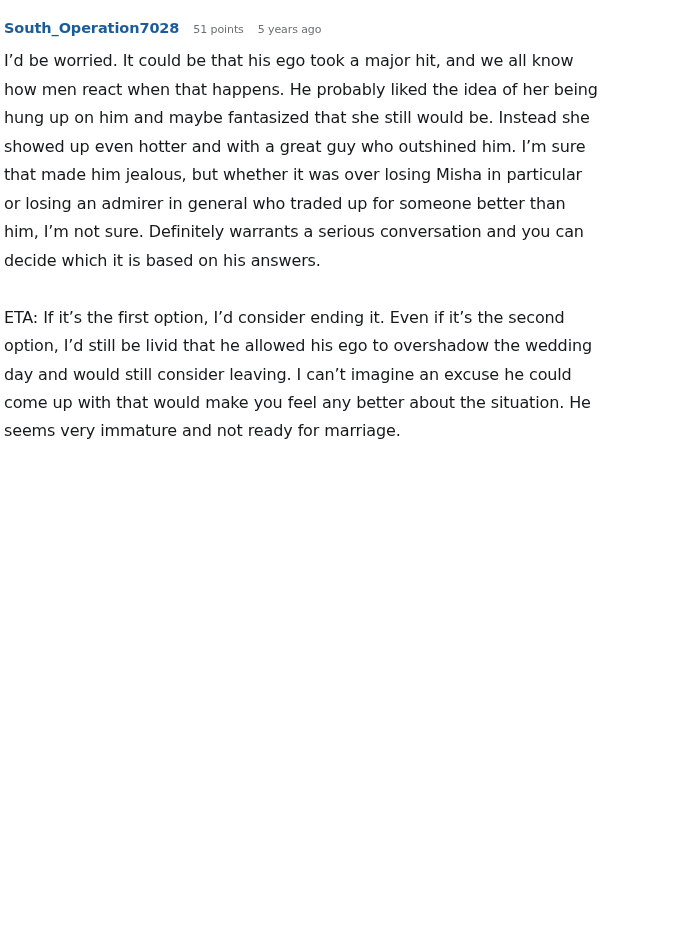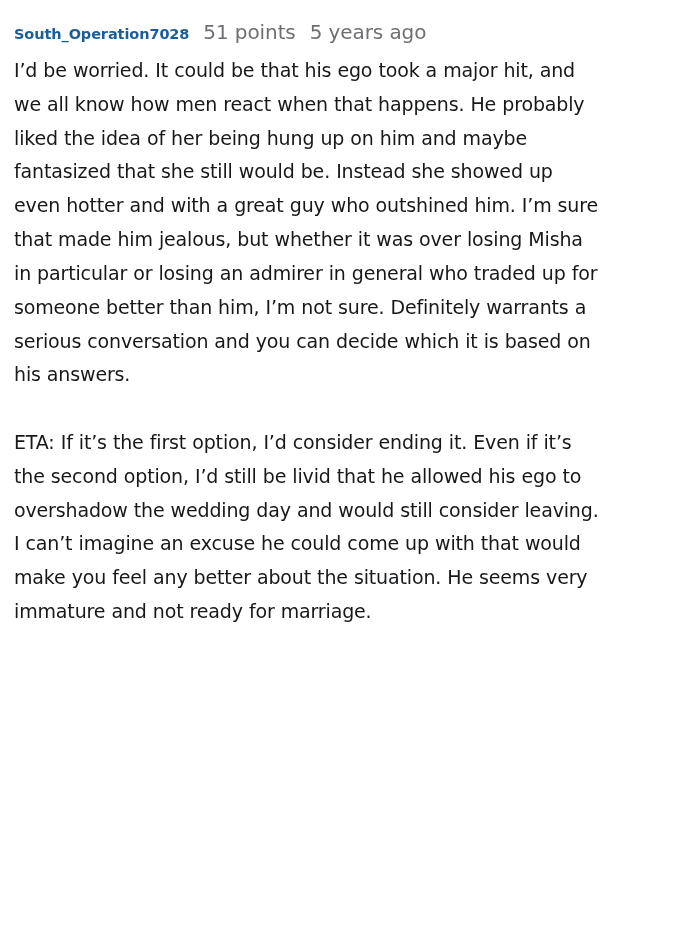--- a/index.html
+++ b/index.html
@@ -8,45 +8,45 @@
     background: #ffffff;
   }
   body {
     width: 700px;
     height: 937px;
     font-family: "DejaVu Sans", sans-serif;
     color: #1a1a1b;
     overflow: hidden;
   }
   .comment {
-    padding: 20px 22px 0 14px;
+    padding: 20px 22px 0 4px;
     box-sizing: border-box;
     width: 624px;
   }
   .meta {
     display: flex;
     align-items: baseline;
     gap: 14px;
     margin-bottom: 10px;
     line-height: 1.2;
   }
   .author {
     font-size: 14.5px;
     font-weight: bold;
     color: #1c5d99;
     letter-spacing: -0.1px;
     cursor: pointer;
   }
   .points, .age {
-    font-size: 20px;
+    font-size: 11px;
     color: #6d6f72;
     letter-spacing: -0.1px;
   }
   .body {
-    font-size: 19px;
+    font-size: 16px;
     line-height: 1.78;
     color: #16181a;
     letter-spacing: -0.15px;
     word-spacing: 0.2px;
   }
   .body p {
     margin: 0;
   }
   .body p + p {
     margin-top: 1.78em;

